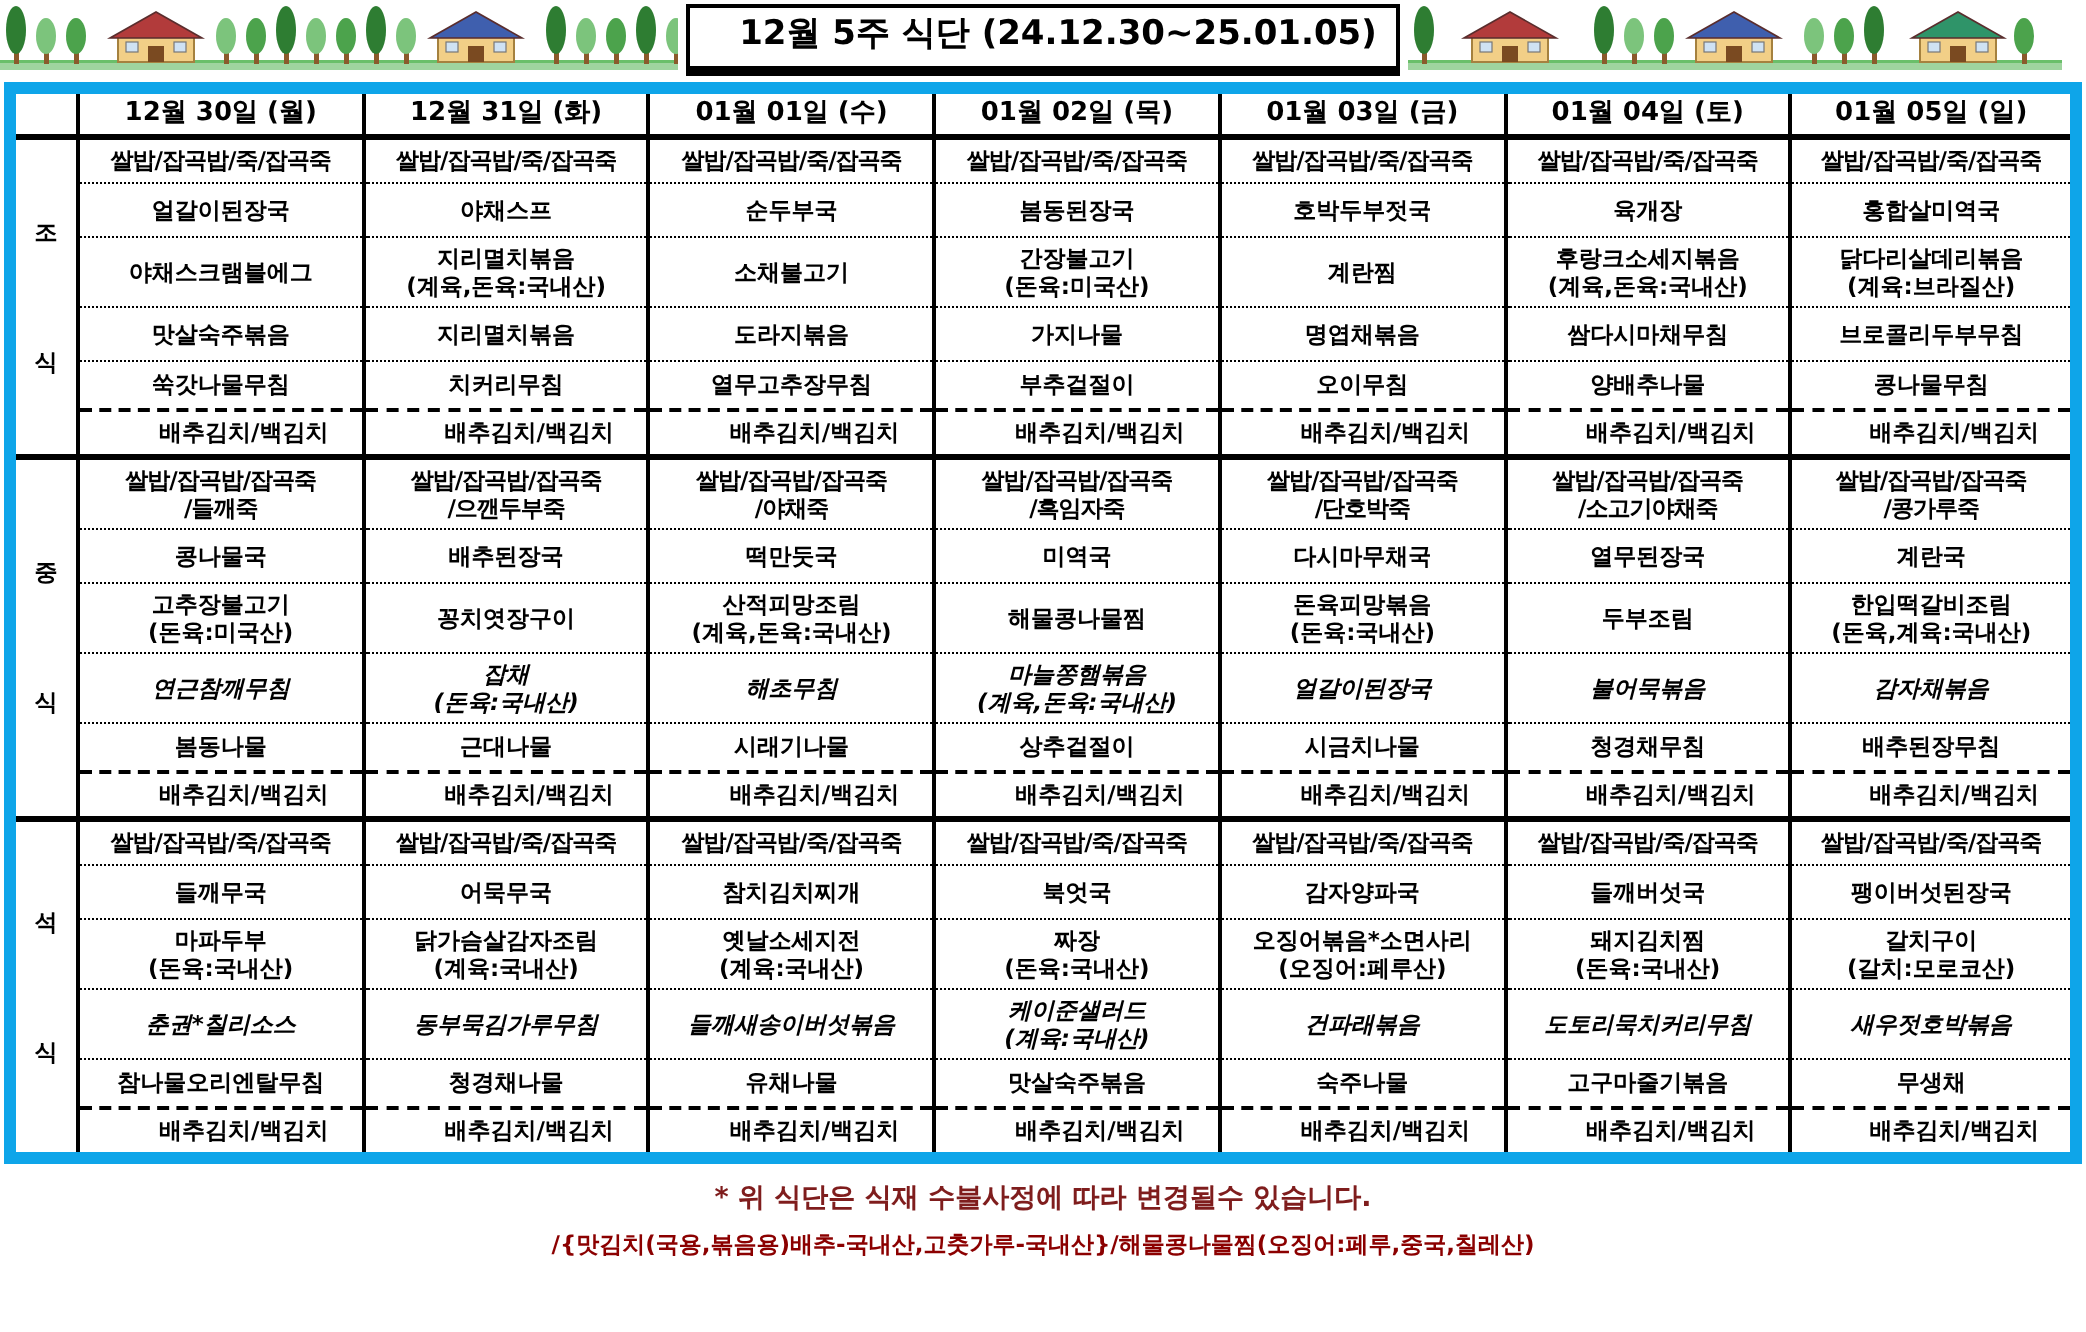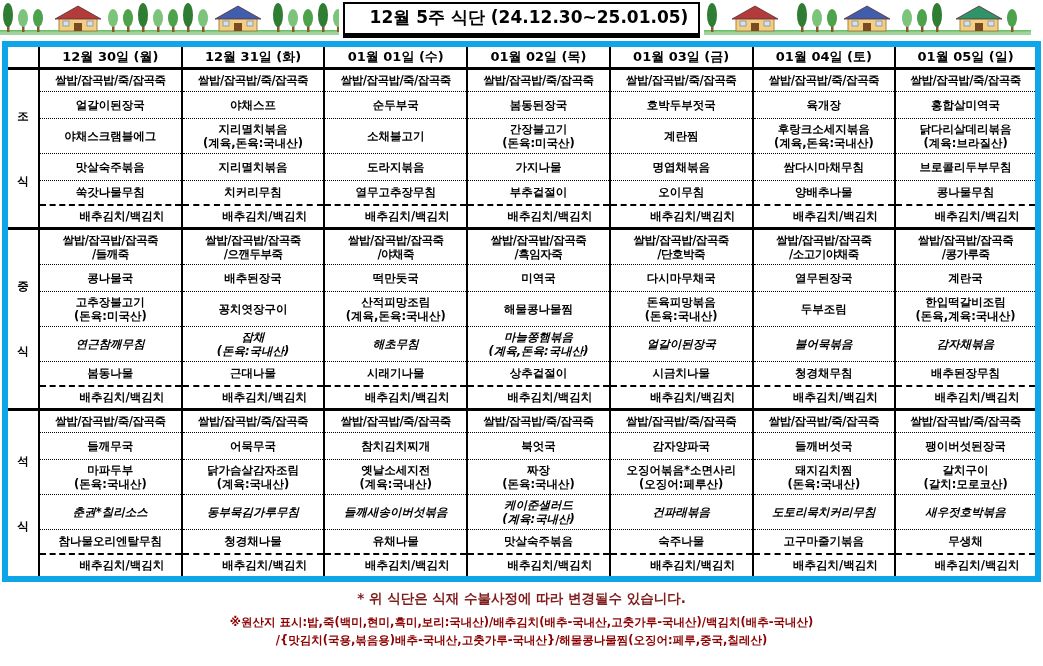--- a/index.html
+++ b/index.html
@@ -361,16 +361,15 @@
         <td class="day">배추김치/백김치</td>
         <td class="day">배추김치/백김치</td>
         <td class="day">배추김치/백김치</td>
         <td class="day">배추김치/백김치</td>
       </tr>
     </tbody>
 </table>
 
 <div class="change-note">*  위 식단은 식재 수불사정에 따라 변경될수 있습니다.</div>
 <div class="origin">
-  <div>※원산지 표시:밥,죽(백미,현미,흑미,보리:국내산)/배추김치(배추-국내산,고춧가루-국내산)/백김치(배추-국내산)</div>
   <div>/{맛김치(국용,볶음용)배추-국내산,고춧가루-국내산}/해물콩나물찜(오징어:페루,중국,칠레산)</div>
 
 </div>
 
 </body></html>

